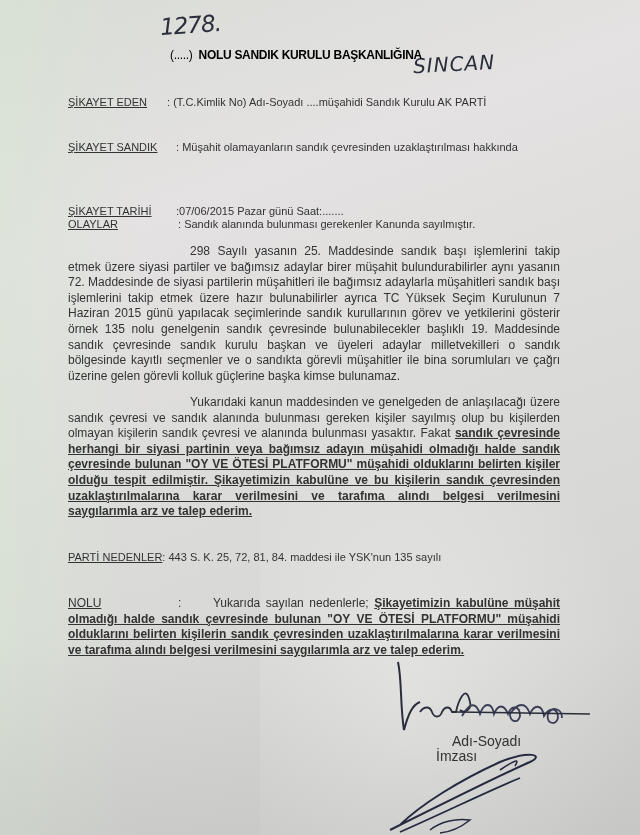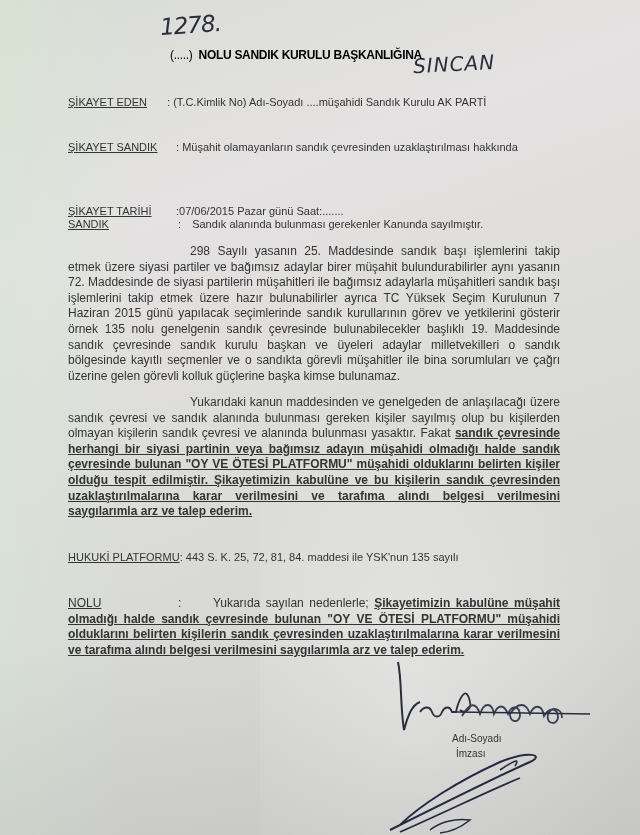--- a/index.html
+++ b/index.html
@@ -24,21 +24,21 @@
 
   .row { position: absolute; left: 68px; width: 500px; font-size: 11px; line-height: 15px; color: #333; }
   .lbl { font-weight: normal; text-decoration: underline; display: inline-block; }
   .cont { display: block; padding-left: 190px; }
   .para { position: absolute; left: 68px; width: 492px; font-size: 12px; line-height: 15.6px; text-align: justify; color: #333; }
   .para .indent { display: inline-block; width: 122px; }
   .bu { font-weight: bold; text-decoration: underline; }
 
   .sig1 { position: absolute; left: 390px; top: 660px; width: 240px; height: 75px; }
   .sig2 { position: absolute; left: 380px; top: 750px; width: 230px; height: 85px; }
-  .sign-lbl { position: absolute; left: 452px; font-size: 10px; color: #333; text-align: center; }
+  .sign-lbl { position: absolute; left: 452px; font-size: 14px; color: #333; text-align: center; }
 </style>
 </head>
 <body>
 
 <div class="paper">
   <div class="shade a"></div>
   <div class="shade b"></div>
   <div class="shade c"></div>
 
   <div class="hw hw-num">1278.</div>
@@ -57,53 +57,53 @@
   <div class="row" style="top:140px; text-align:justify;">
     <span class="lbl" style="width:108px">ŞİKAYET SANDIK</span><span>:</span>
     <span>Müşahit olamayanların sandık çevresinden uzaklaştırılması hakkında</span>
   </div>
 
   <div class="row" style="top:204px;">
     <span class="lbl" style="width:108px">ŞİKAYET TARİHİ</span><span>:07/06/2015 Pazar günü Saat:.......</span>
   </div>
 
   <div class="row" style="top:217px;">
-    <span class="lbl" style="width:110px">SANDIK</span><span>:</span>
-    <span style="margin-left:8px">Sandık alanında bulunması gerekenler Kanunda sayılmıştır.</span>
+    <span class="lbl" style="width:110px">OLAYLAR</span><span>:</span>
+    <span style="margin-left:0">Sandık alanında bulunması gerekenler Kanunda sayılmıştır.</span>
   </div>
 
   <div class="para" style="top:244px;">
     <span class="indent"></span><span>298 Sayılı yasanın 25. Maddesinde sandık başı işlemlerini takip etmek üzere siyasi partiler ve bağımsız adaylar birer müşahit bulundurabilirler aynı yasanın 72. Maddesinde de siyasi partilerin müşahitleri ile bağımsız adaylarla müşahitleri sandık başı işlemlerini takip etmek üzere hazır bulunabilirler ayrıca TC Yüksek Seçim Kurulunun 7 Haziran 2015 günü yapılacak seçimlerinde sandık kurullarının görev ve yetkilerini gösterir örnek 135 nolu genelgenin sandık çevresinde bulunabilecekler başlıklı 19. Maddesinde sandık çevresinde sandık kurulu başkan ve üyeleri adaylar milletvekilleri o sandık bölgesinde kayıtlı seçmenler ve o sandıkta görevli müşahitler ile bina sorumluları ve çağrı üzerine gelen görevli kolluk güçlerine başka kimse bulunamaz.</span>
   </div>
 
   <div class="para" style="top:395px;">
     <span class="indent"></span><span>Yukarıdaki kanun maddesinden ve genelgeden de anlaşılacağı üzere sandık çevresi ve sandık alanında bulunması gereken kişiler sayılmış olup bu kişilerden olmayan kişilerin sandık çevresi ve alanında bulunması yasaktır. Fakat</span>
     <span class="bu">sandık çevresinde herhangi bir siyasi partinin veya bağımsız adayın müşahidi olmadığı halde sandık çevresinde bulunan "OY VE ÖTESİ PLATFORMU" müşahidi olduklarını belirten kişiler olduğu tespit edilmiştir. Şikayetimizin kabulüne ve bu kişilerin sandık çevresinden uzaklaştırılmalarına karar verilmesini ve tarafıma alındı belgesi verilmesini saygılarımla arz ve talep ederim.</span>
   </div>
 
   <div class="row" style="top:550px;">
-    <span class="lbl">HUKUKİ PLATFORMU</span><span>:</span>
+    <span class="lbl">PARTİ NEDENLER</span><span>:</span>
     <span>443 S. K. 25, 72, 81, 84. maddesi ile YSK'nun 135 sayılı</span>
   </div>
 
   <div class="para" style="top:596px;">
     <span class="lbl" style="width:110px">NOLU</span><span>:</span>
     <span style="margin-left:26px">Yukarıda sayılan nedenlerle;</span>
     <span class="bu">Şikayetimizin kabulüne müşahit olmadığı halde sandık çevresinde bulunan "OY VE ÖTESİ PLATFORMU" müşahidi olduklarını belirten kişilerin sandık çevresinden uzaklaştırılmalarına karar verilmesini ve tarafıma alındı belgesi verilmesini saygılarımla arz ve talep ederim.</span>
   </div>
 
   <svg class="sig1" viewBox="0 0 240 75">
     <path d="M8 2 C 12 20, 10 45, 14 70 M14 70 C 18 55, 22 45, 30 42" stroke="#2a2d3a" stroke-width="2" fill="none"></path>
     <path d="M30 52 c4-6 10-6 12 0 c2 6 8 6 10 0 c3-6 8-6 10 0 l4 0 c2-10 10-30 14-10 c2 8 -6 12 -10 8" stroke="#2a2d3a" stroke-width="1.8" fill="none"></path>
     <path d="M72 56 c8-14 14-14 18-2 c4-12 12-12 14 0 c4-10 10-10 14 0 c4-10 12-8 12 2 c-2 8 -10 6 -10 -2 c8-12 16-12 20 0 c4-10 12-10 14 2 c6-10 14-8 14 2 c-2 8 -12 6 -10 -4 c4-8 14-6 14 4" stroke="#3a3d55" stroke-width="1.8" fill="none"></path>
     <path d="M66 52 L 200 54" stroke="#2a2d3a" stroke-width="1.6" fill="none"></path>
   </svg>
 
   <div class="sign-lbl" style="top:733px;">Adı-Soyadı</div>
-  <div class="sign-lbl" style="top:748px; left:456px;">İmzası</div>
+  <div class="sign-lbl" style="top:748px; left:436px;">İmzası</div>
 
   <svg class="sig2" viewBox="0 0 230 85">
     <path d="M10 80 C 60 55, 120 25, 150 12 C 165 5, 150 0, 120 12 C 80 30, 40 55, 20 75" stroke="#262a40" stroke-width="2" fill="none"></path>
     <path d="M20 82 C 70 60, 110 40, 140 28" stroke="#262a40" stroke-width="1.8" fill="none"></path>
     <path d="M50 80 C 60 72, 75 68, 90 70 C 80 78, 70 82, 60 83" stroke="#262a40" stroke-width="1.6" fill="none"></path>
     <path d="M120 20 C 135 10, 140 8, 135 16" stroke="#262a40" stroke-width="1.6" fill="none"></path>
   </svg>
 </div>
 
 </body></html>

